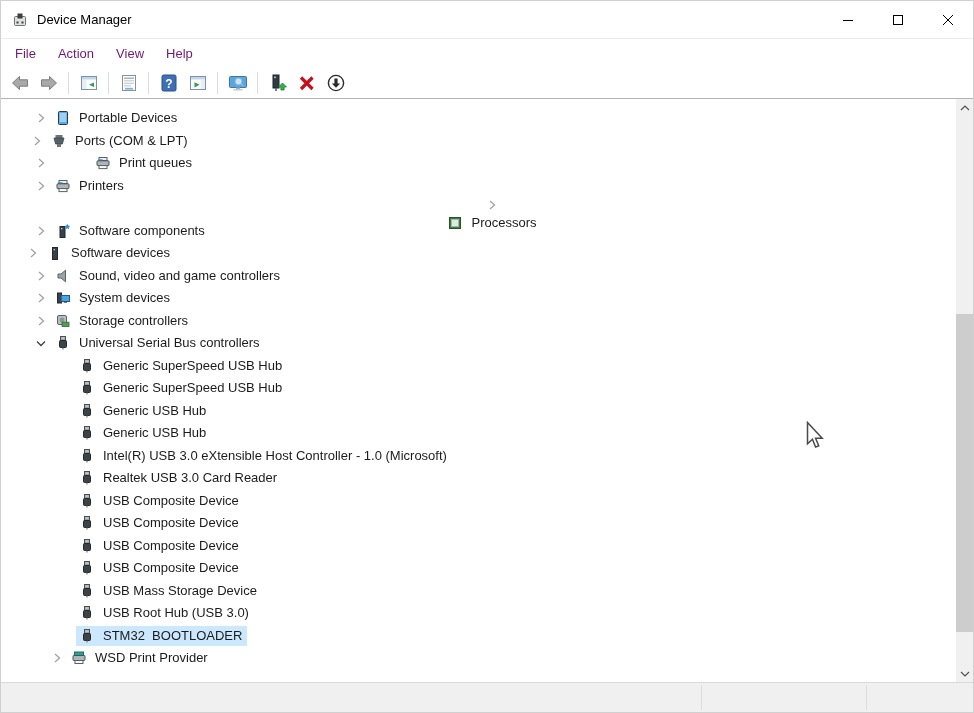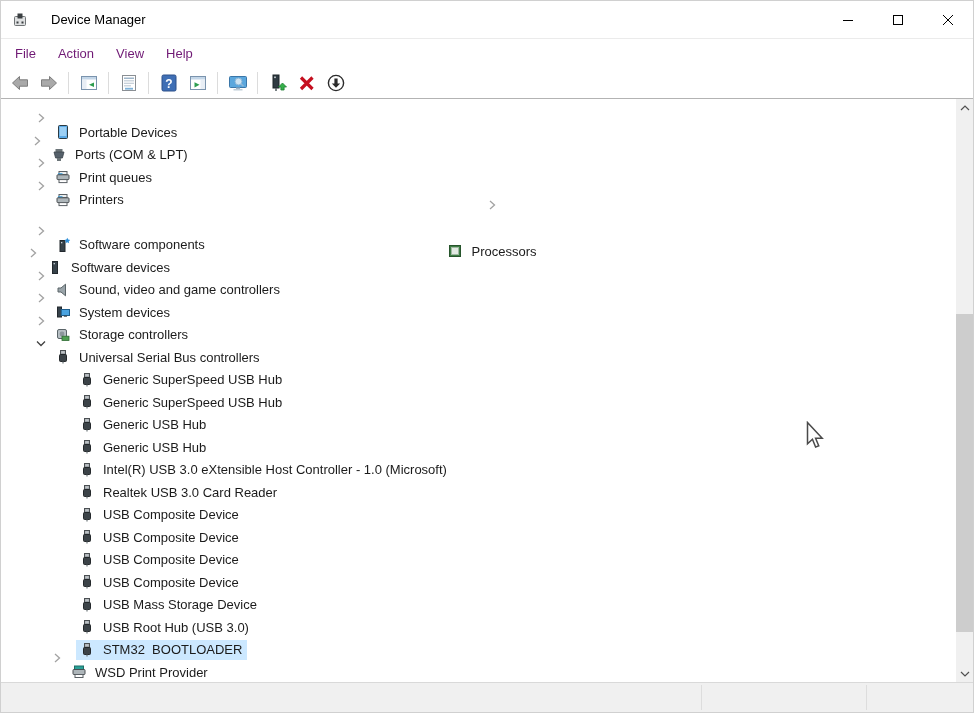--- a/index.html
+++ b/index.html
@@ -4,39 +4,39 @@
 <style>
   html,body{margin:0;padding:0;}
   body{width:974px;height:713px;position:relative;overflow:hidden;
        font-family:"Liberation Sans",sans-serif;background:#fff;}
   .window{position:absolute;inset:0;border:1px solid #d0d0d0;box-sizing:border-box;
           display:flex;flex-direction:column;background:#fff;}
   
   .titlebar{height:37px;flex:0 0 auto;display:flex;align-items:center;
             border-bottom:1px solid #ebebeb;background:#fff;}
   .app-icon{margin-left:11px;width:16px;height:16px;display:flex;}
-  .title{margin-left:23px;font-size:13px;color:#000;}
+  .title{margin-left:9px;font-size:13px;color:#000;}
   .controls{margin-left:auto;display:flex;height:100%;}
   .ctrl{width:50px;height:100%;display:flex;align-items:center;justify-content:center;cursor:default;}
   
   .menubar{height:28px;flex:0 0 auto;display:flex;align-items:center;font-size:13px;background:#fff;padding-left:3px;}
   .menu-item{padding:4px 11px;color:#701a75;cursor:default;}
   
   .toolbar{height:31px;flex:0 0 auto;display:flex;align-items:center;
            border-bottom:1px solid #b3b3b3;background:#fff;padding-left:2px;}
   .tb-group{display:flex;align-items:center;padding:0 2px;}
   .tb-sep{width:1px;height:22px;background:#dcdcdc;margin:0 3px;}
   .tb-btn{width:29px;height:26px;display:flex;align-items:center;justify-content:center;cursor:default;}
   .tb-btn .icon{display:flex;}
   
   .content{flex:1;min-height:0;display:flex;background:#fff;}
   .treepane{flex:1;overflow:hidden;padding-top:8px;background:#fff;}
   .tree-row{height:22.5px;display:flex;align-items:center;font-size:13px;color:#1b1b1b;}
   .chev{width:16px;height:16px;flex:0 0 auto;margin-right:6px;display:flex;align-items:center;justify-content:center;}
-  .row-content{display:flex;align-items:center;padding:2px 5px 2px 3px;margin-left:-3px;border-radius:0;margin-top:28px;}
+  .row-content{display:flex;align-items:flex-start;padding:2px 5px 2px 3px;margin-left:-3px;border-radius:0;}
   .tree-row.selected .row-content{background:#cce8ff;}
   .tree-icon{width:16px;height:16px;flex:0 0 auto;display:flex;}
   .tree-label{margin-left:8px;white-space:pre;}
   
   .vscroll{width:17px;flex:0 0 auto;background:#f0f0f0;position:relative;}
   .vs-btn{position:absolute;left:0;width:17px;height:17px;display:flex;align-items:center;justify-content:center;}
   .vs-up{top:0;} .vs-down{bottom:0;}
   .vs-thumb{position:absolute;left:0;width:17px;background:#cdcdcd;}
   
   .statusbar{height:29px;flex:0 0 auto;background:#f0f0f0;border-top:1px solid #d9d9d9;position:relative;}
@@ -230,21 +230,21 @@
             <span class="tree-icon">
               <svg width="16" height="16" viewBox="0 0 16 16">
                 <rect x="4.5" y="2" width="7" height="3" fill="#6b7478"></rect>
                 <path d="M3 5 h10 l-1.6 6 h-6.8 z" fill="#55606a" stroke="#3c444b" stroke-width="0.8"></path>
                 <rect x="6" y="11" width="4" height="3" fill="#6b7478"></rect>
               </svg>
             </span>
             <span class="tree-label">Ports (COM &amp; LPT)</span>
           </span>
         </div>
-        <div class="tree-row" style="padding-left: 32px;">
+        <div class="tree-row" style="padding-left: 32px; gap: 40px;">
           <span class="chev">
             <svg width="16" height="16" viewBox="0 0 16 16">
               <path d="M6 4 L10.5 8 L6 12" fill="none" stroke="#a2a2a2" stroke-width="1.3"></path>
             </svg>
           </span>
           <span class="row-content">
             <span class="tree-icon">
               <svg width="16" height="16" viewBox="0 0 16 16">
                 <rect x="4" y="2.5" width="8" height="3" fill="#eceeef" stroke="#5a6065"></rect>
                 <rect x="3" y="4.2" width="4.5" height="1.8" fill="#3d9bd4"></rect>

